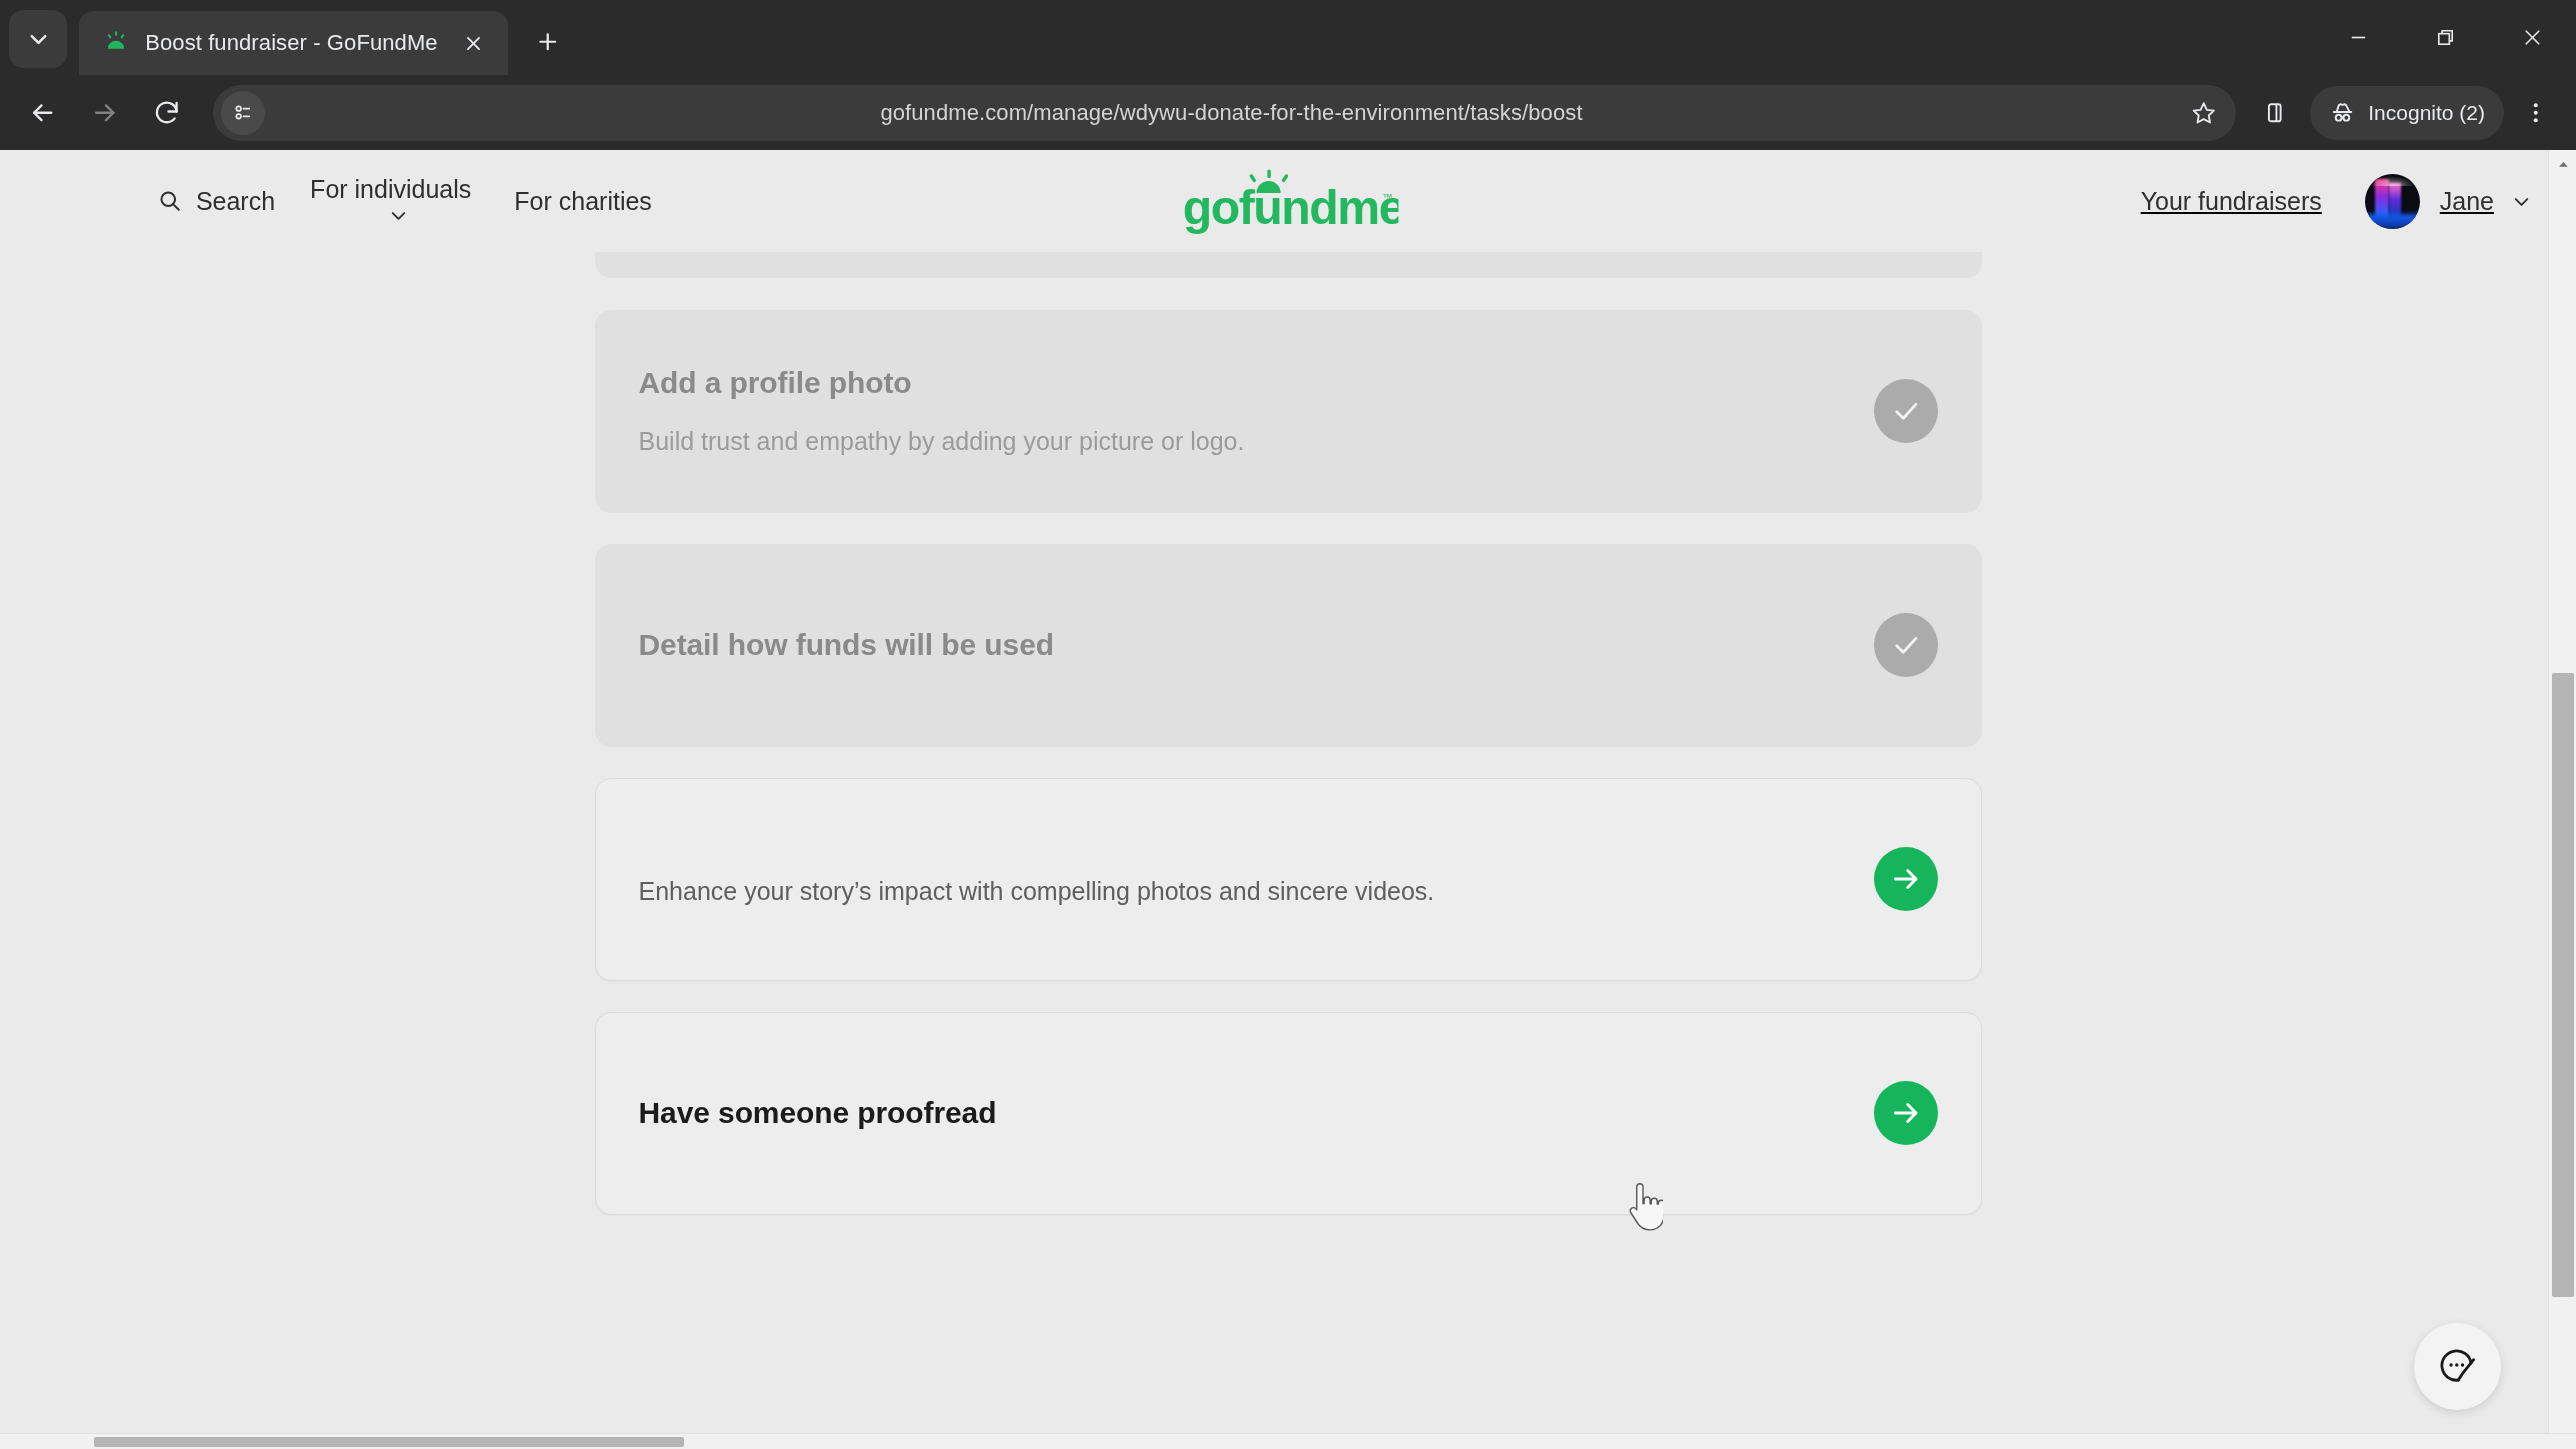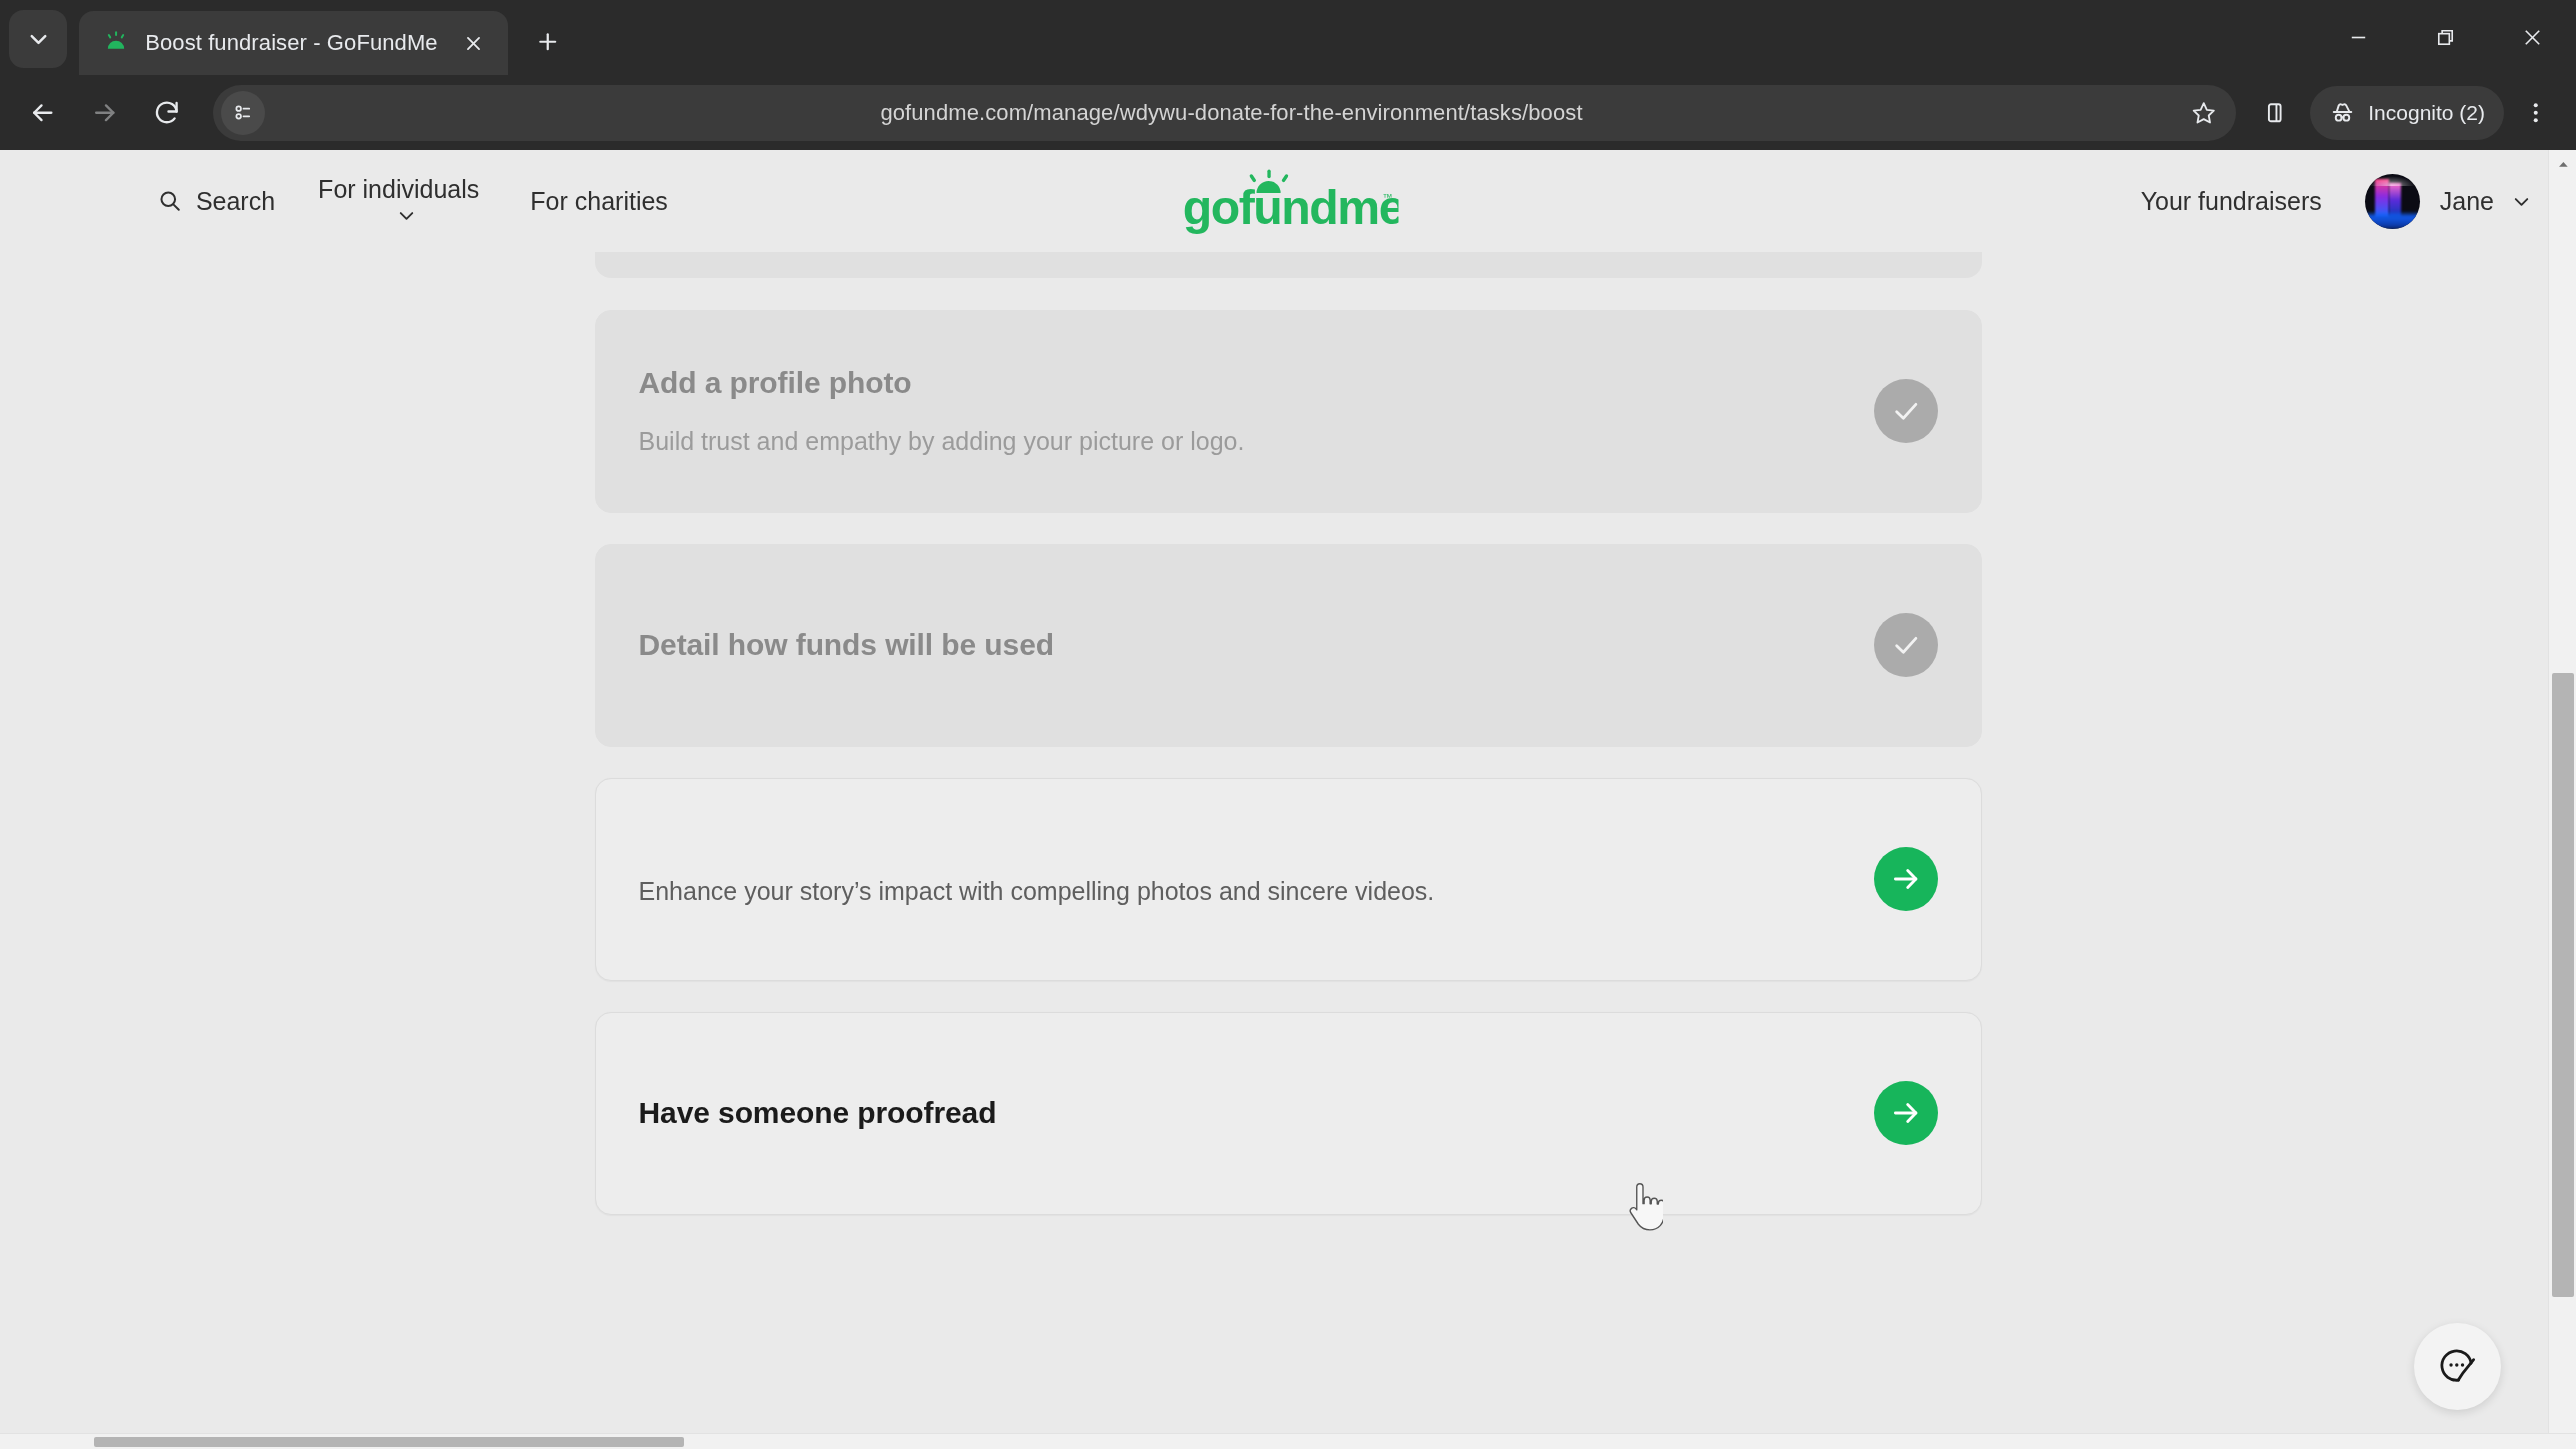--- a/index.html
+++ b/index.html
@@ -208,21 +208,21 @@
     height: 102px;
     display: flex;
     align-items: center;
     padding: 0 43px;
     position: relative;
     background: #eaeaea;
   }
   .hdr-left {
     display: flex;
     align-items: center;
-    gap: 8px;
+    gap: 0;
     text-align: center;
   }
   .hdr-link {
     display: flex;
     align-items: center;
     font-size: 25px;
     color: #2f2f2f;
     cursor: pointer;
     white-space: nowrap;
     padding: 9.4px 0;
@@ -243,20 +243,21 @@
     flex-direction: column;
     align-items: center;
     cursor: pointer;
   }
   .brand-logo svg { width: 221px; height: 67px; }
 
   .hdr-right {
     margin-left: auto;
     display: flex;
     align-items: center;
+    text-decoration: underline;
   }
   .hdr-fundraisers {
     font-size: 25px;
     color: #2f2f2f;
     cursor: pointer;
     white-space: nowrap;
   }
   .avatar {
     width: 55px; height: 55px;
     border-radius: 50%;

